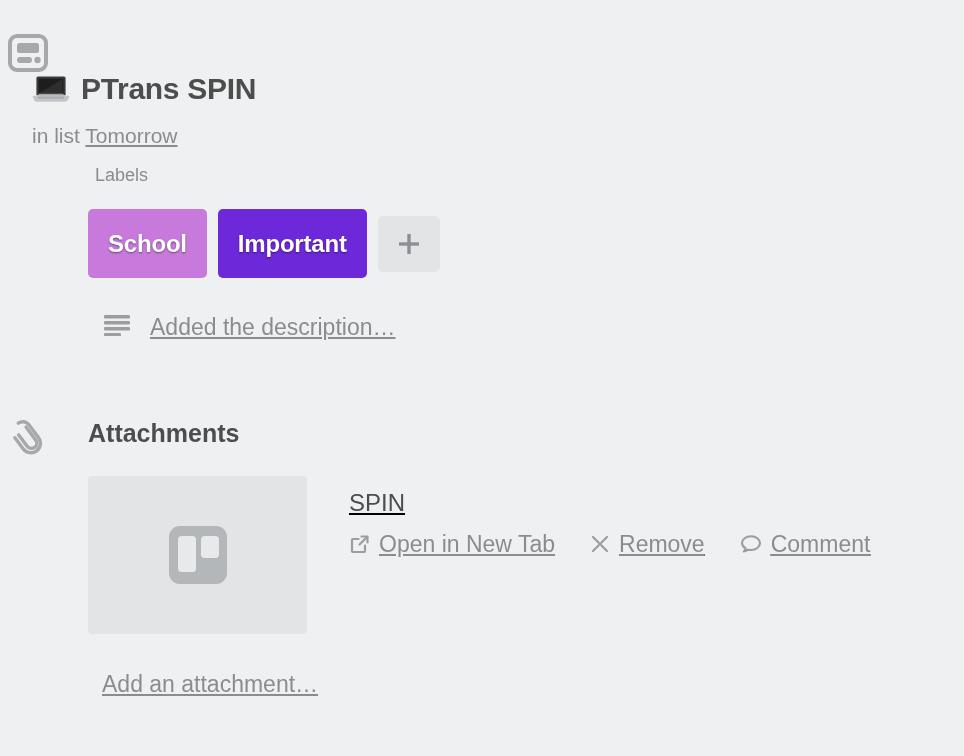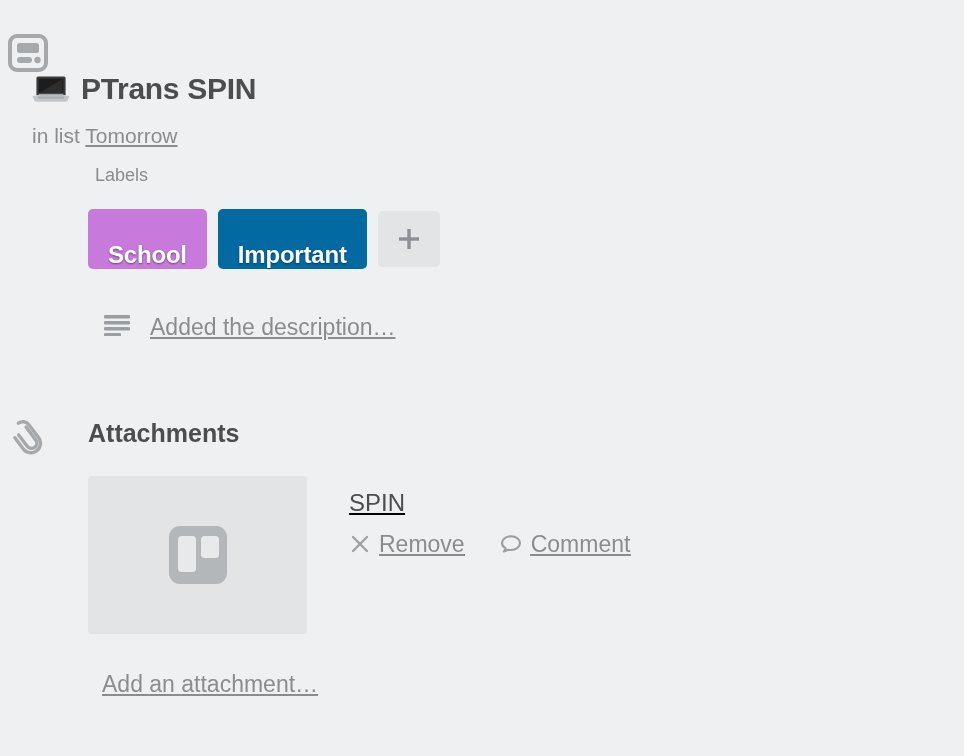--- a/index.html
+++ b/index.html
@@ -79,26 +79,26 @@
     color: #8c8c8c;
     line-height: 26px;
     margin: 7px;
   }
   .labels-row {
     display: flex;
     align-items: center;
     margin-top: 21px;
   }
   .label-pill {
-    height: 60px;
+    height: 69px;
     border-radius: 5px;
     display: flex;
-    align-items: flex-end;
+    align-items: center;
     justify-content: center;
-    padding: 0 20px;
+    padding: 8px 20px;
     box-sizing: border-box;
     color: #ffffff;
     font-size: 24px;
     font-weight: bold;
     letter-spacing: -0.2px;
     text-shadow: 0 1px 2px rgba(0,0,0,0.45);
     margin-right: 11px;
     cursor: pointer;
     user-select: none;
   }
@@ -250,21 +250,21 @@
       </div>
     </div>
   </div>
 
   <div class="labels-block">
     <div class="section-subtitle">Labels</div>
     <div class="labels-row">
       <div class="label-pill" style="background:#c77adb;">
         <span>School</span>
       </div>
-      <div class="label-pill" style="background:#0369a1;">
+      <div class="label-pill" style="background:#6d28d9;">
         <span>Important</span>
       </div>
       <div class="label-add">
         <svg width="26" height="26" viewBox="0 0 26 26" aria-hidden="true">
           <rect x="11.3" y="3" width="3.4" height="20" fill="#8c9094"></rect>
           <rect x="3" y="11.3" width="20" height="3.4" fill="#8c9094"></rect>
         </svg>
       </div>
     </div>
   </div>
@@ -305,20 +305,30 @@
       <svg width="62" height="62" viewBox="0 0 62 62" aria-hidden="true">
         <rect x="2" y="2" width="58" height="58" rx="11" ry="11" fill="#b3b7ba"></rect>
         <rect x="11" y="12" width="18" height="36" rx="3.5" ry="3.5" fill="#e7e9ea"></rect>
         <rect x="34" y="12" width="18" height="22" rx="3.5" ry="3.5" fill="#e7e9ea"></rect>
       </svg>
     </div>
     <div class="attachment-info">
       <div class="attachment-name">SPIN</div>
       <div class="attachment-actions">
 
+        <div class="action-link">
+          <span class="ico">
+            <svg width="22" height="22" viewBox="0 0 22 22" aria-hidden="true">
+              <path d="M12.5 3.5h6v6" fill="none" stroke="#9a9ea1" stroke-width="2.2" stroke-linecap="round" stroke-linejoin="round"></path>
+              <path d="M18 4L10.5 11.5" fill="none" stroke="#9a9ea1" stroke-width="2.2" stroke-linecap="round"></path>
+              <path d="M16 12.5v5.5a1 1 0 0 1-1 1H4a1 1 0 0 1-1-1V7a1 1 0 0 1 1-1h5.5" fill="none" stroke="#9a9ea1" stroke-width="2.2" stroke-linecap="round" stroke-linejoin="round"></path>
+            </svg>
+          </span>
+          <span class="txt">Open in New Tab</span>
+        </div>
 
         <div class="action-link">
           <span class="ico">
             <svg width="22" height="22" viewBox="0 0 22 22" aria-hidden="true">
               <path d="M4 4L18 18M18 4L4 18" fill="none" stroke="#9a9ea1" stroke-width="2.2" stroke-linecap="round"></path>
             </svg>
           </span>
           <span class="txt">Remove</span>
         </div>
 

